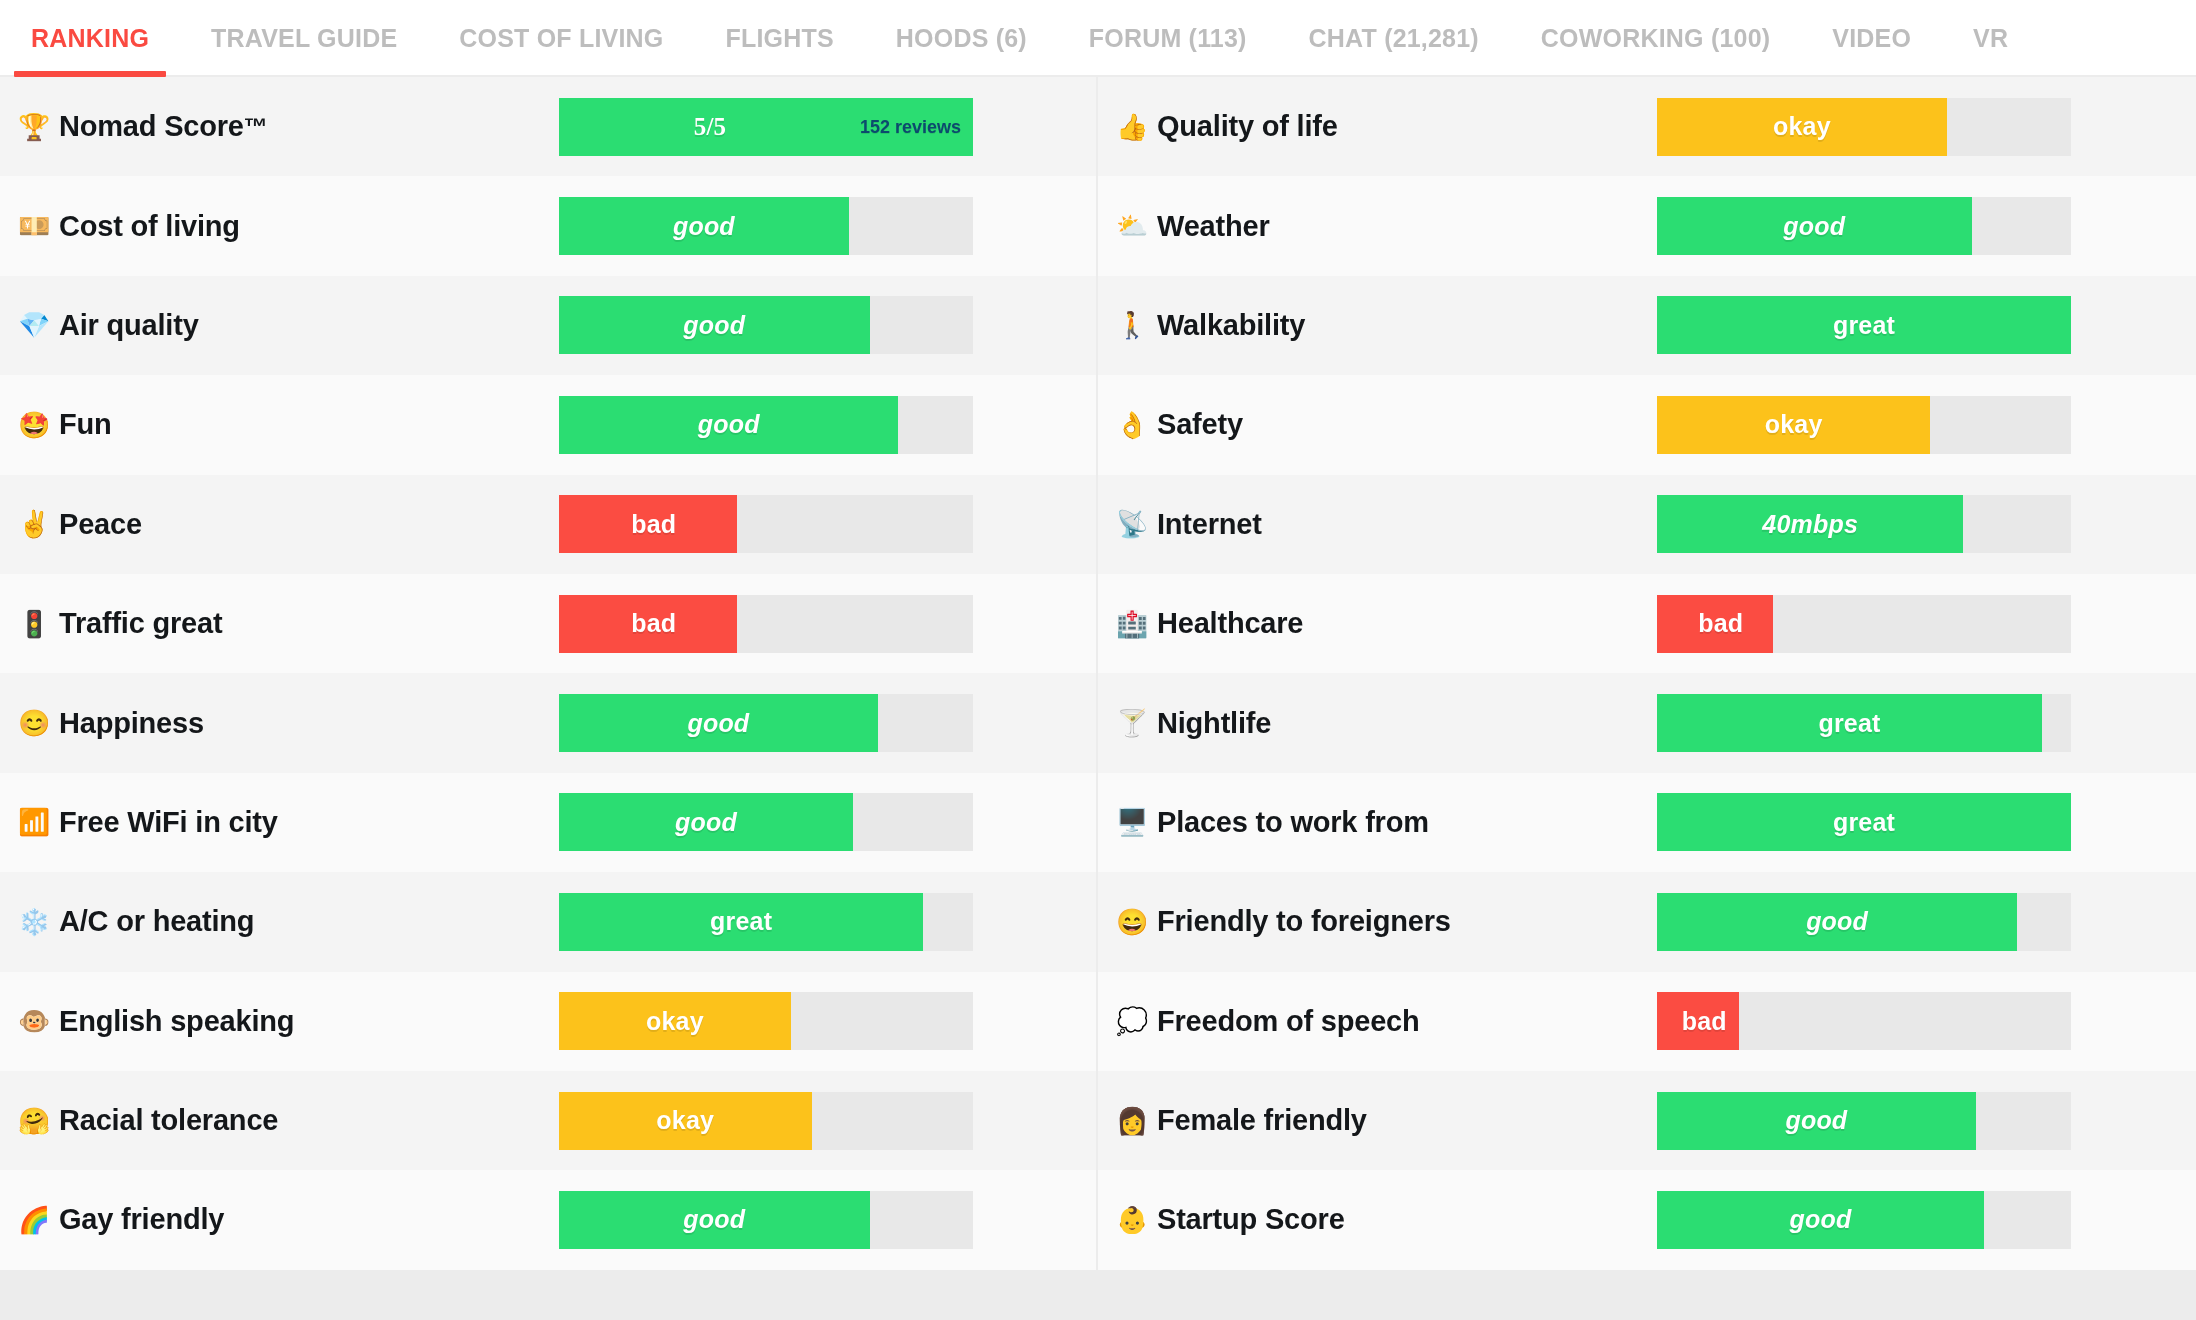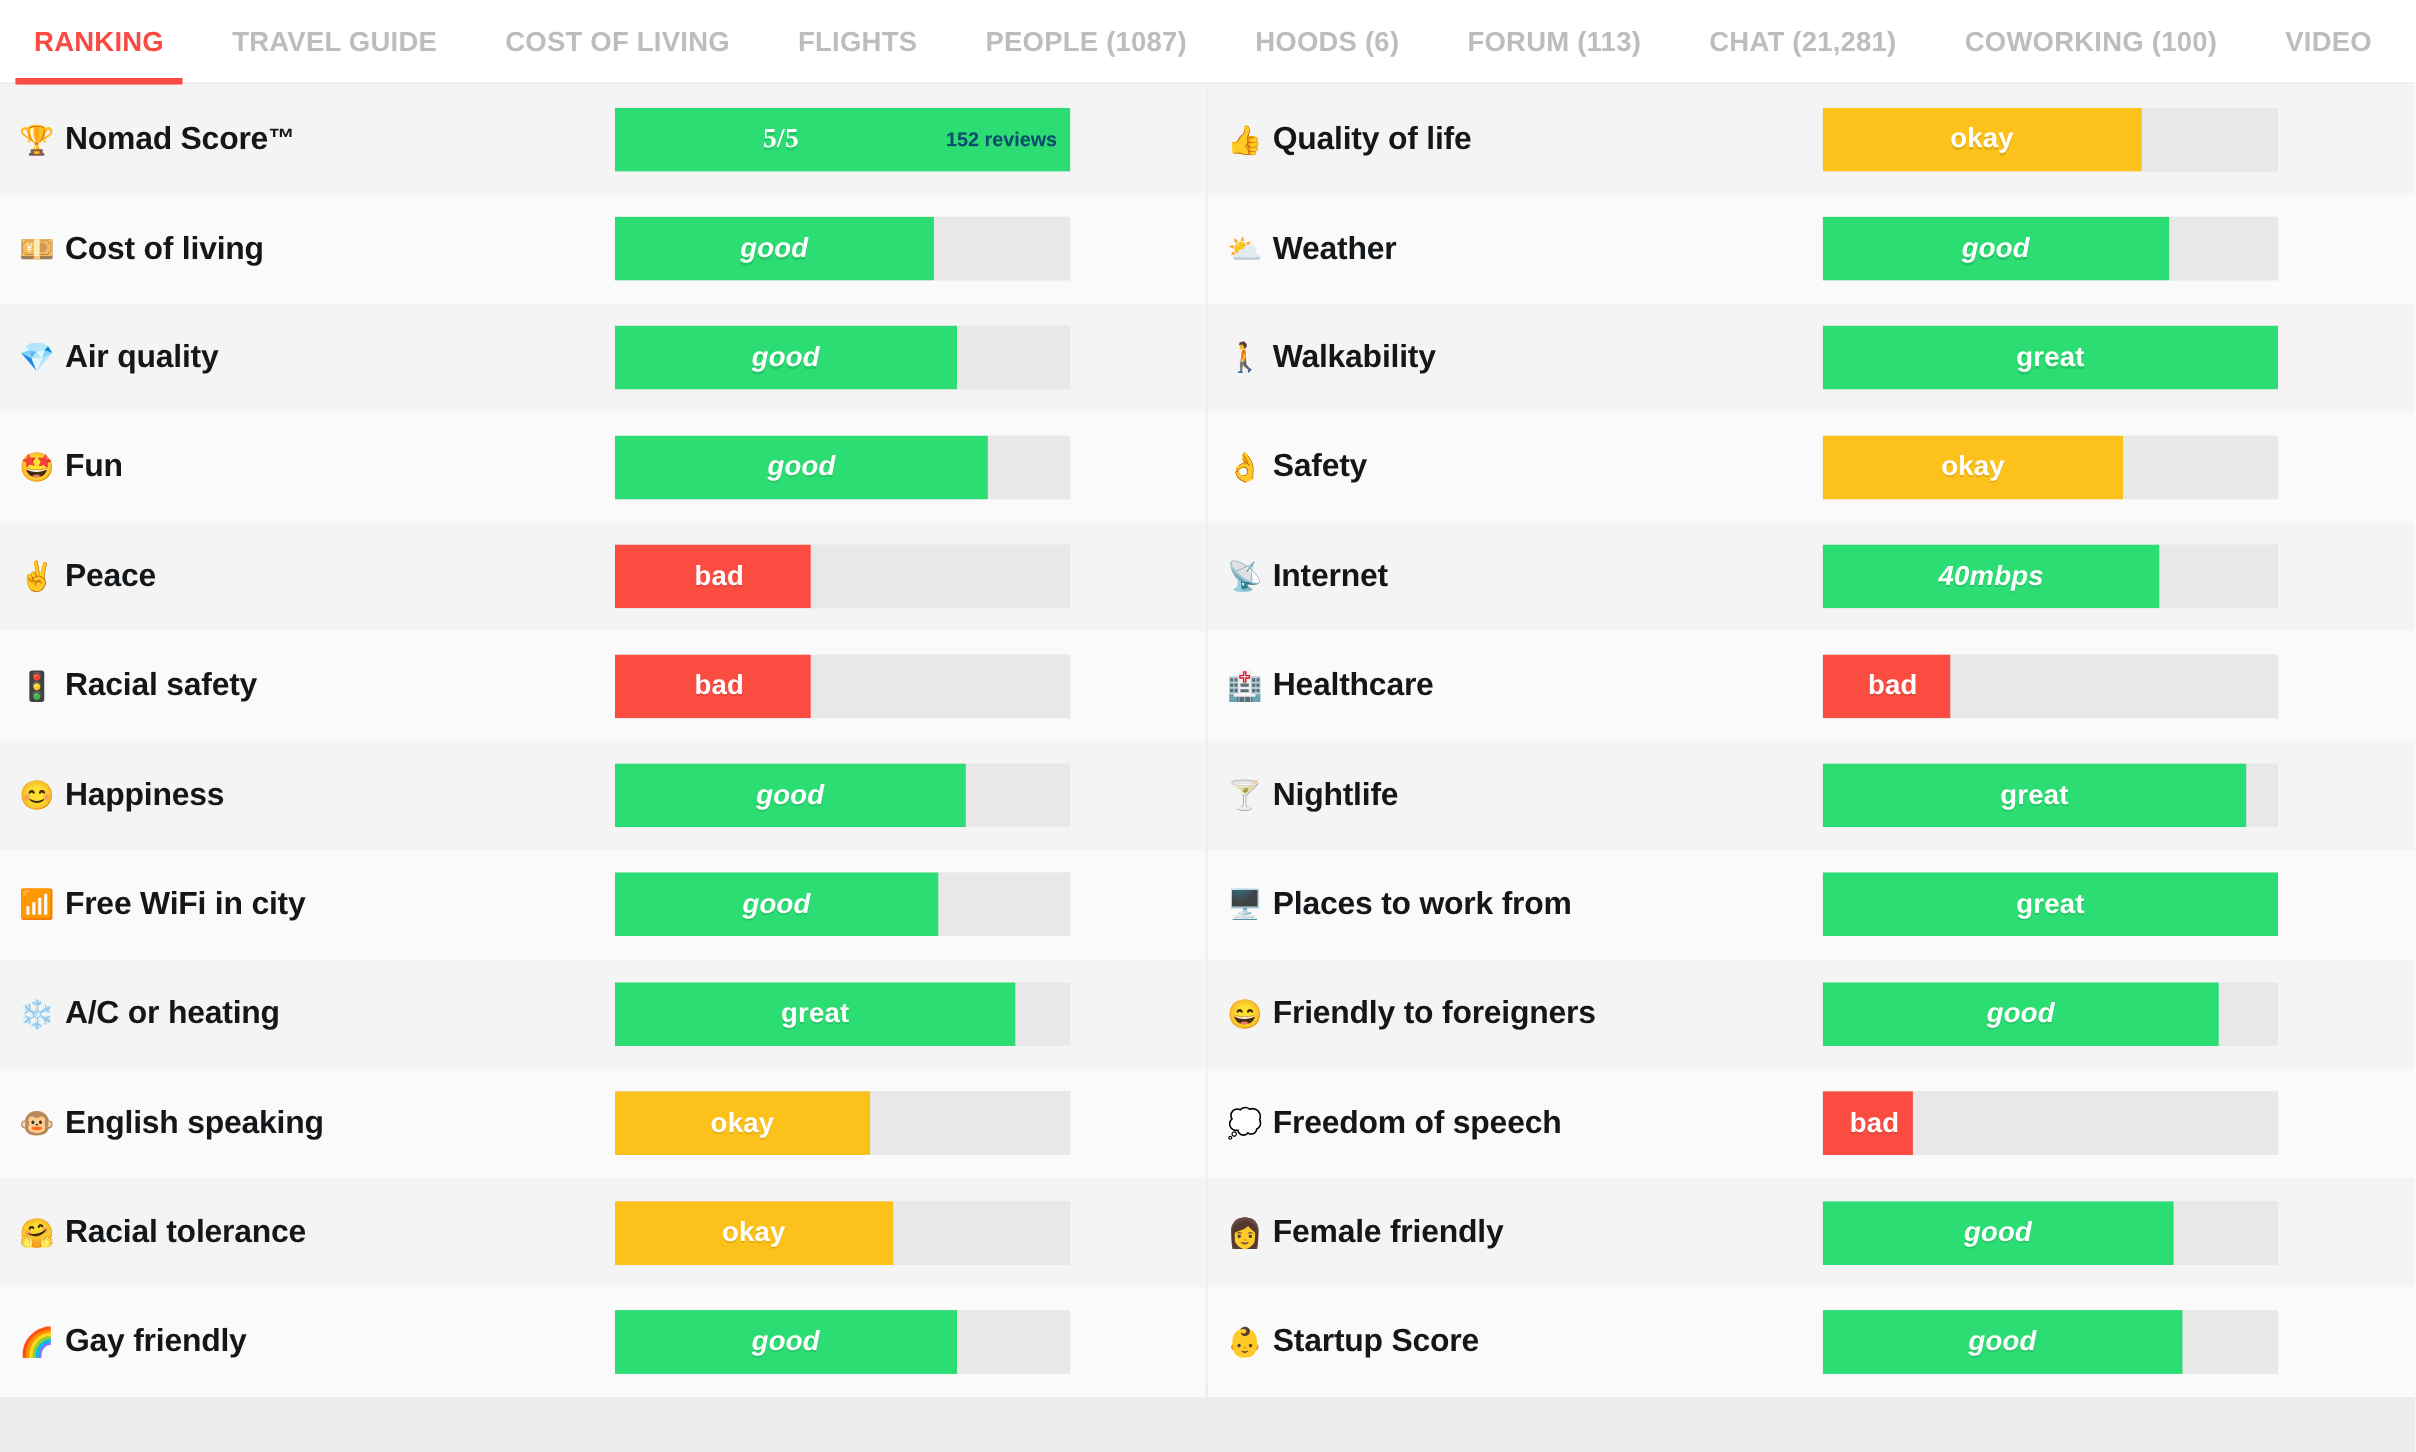--- a/index.html
+++ b/index.html
@@ -150,21 +150,20 @@
   }
 </style>
 </head>
 <body>
 
 <div class="nav" id="nav">
     <div class="nav-item active">RANKING</div>
     <div class="nav-item">TRAVEL GUIDE</div>
     <div class="nav-item">COST OF LIVING</div>
     <div class="nav-item">FLIGHTS</div>
-    <div class="nav-item">PEOPLE (1087)</div>
     <div class="nav-item">HOODS (6)</div>
     <div class="nav-item">FORUM (113)</div>
     <div class="nav-item">CHAT (21,281)</div>
     <div class="nav-item">COWORKING (100)</div>
     <div class="nav-item">VIDEO</div>
     <div class="nav-item">VR</div>
   </div>
 
 <div class="grid">
   <div class="col left" id="col-left">
@@ -221,21 +220,21 @@
         </div>
         <div class="bar-track">
           <div class="bar-fill bad" style="width: 40%;">
             <span class="bar-value">bad</span>
           </div>
         </div>
       </div>
       <div class="row even">
         <div class="row-label">
           <span class="row-emoji">🚦</span>
-          <span class="label-text">Racial safety</span>
+          <span class="label-text">Traffic great</span>
         </div>
         <div class="bar-track">
           <div class="bar-fill bad" style="width: 40%;">
             <span class="bar-value">bad</span>
           </div>
         </div>
       </div>
       <div class="row odd">
         <div class="row-label">
           <span class="row-emoji">😊</span>

